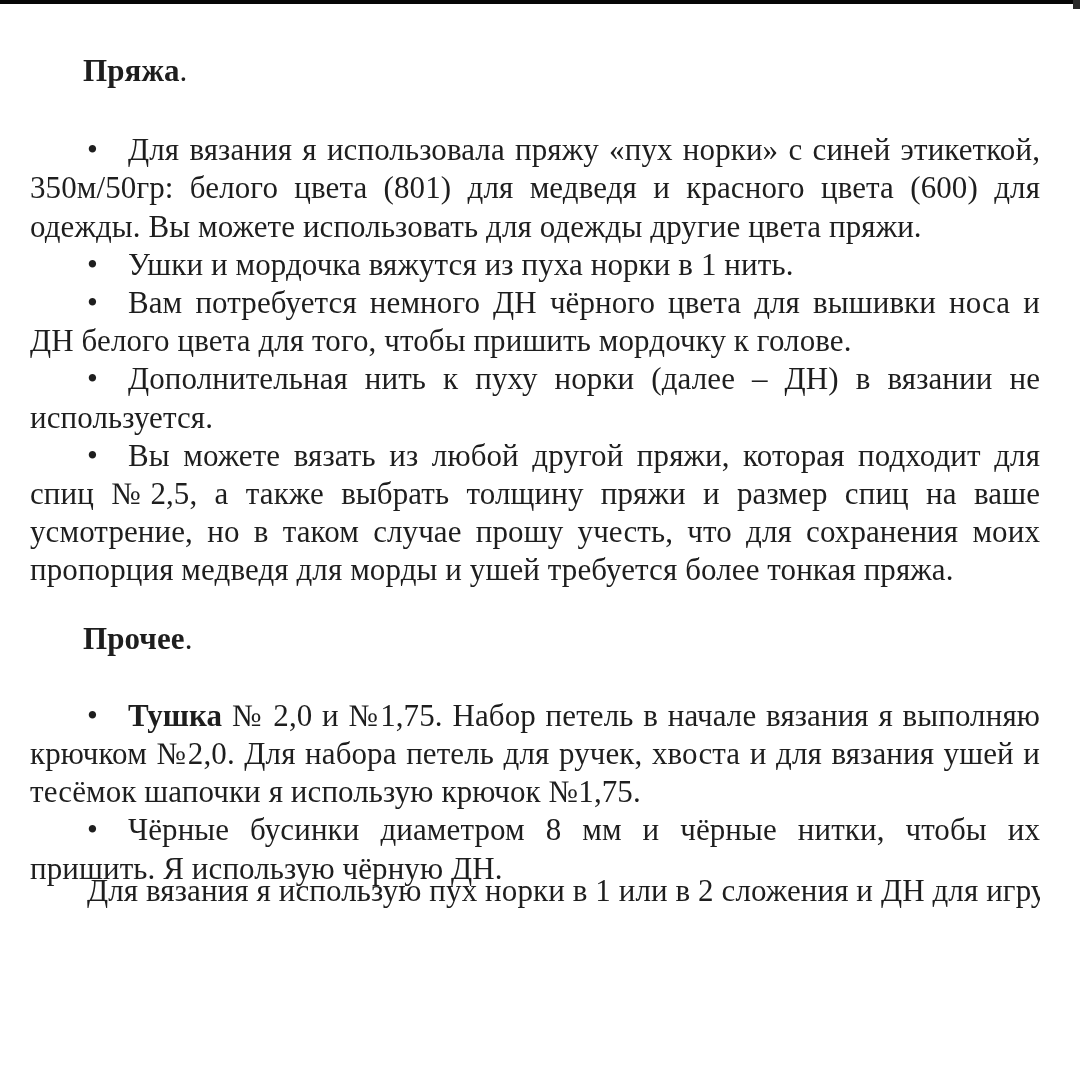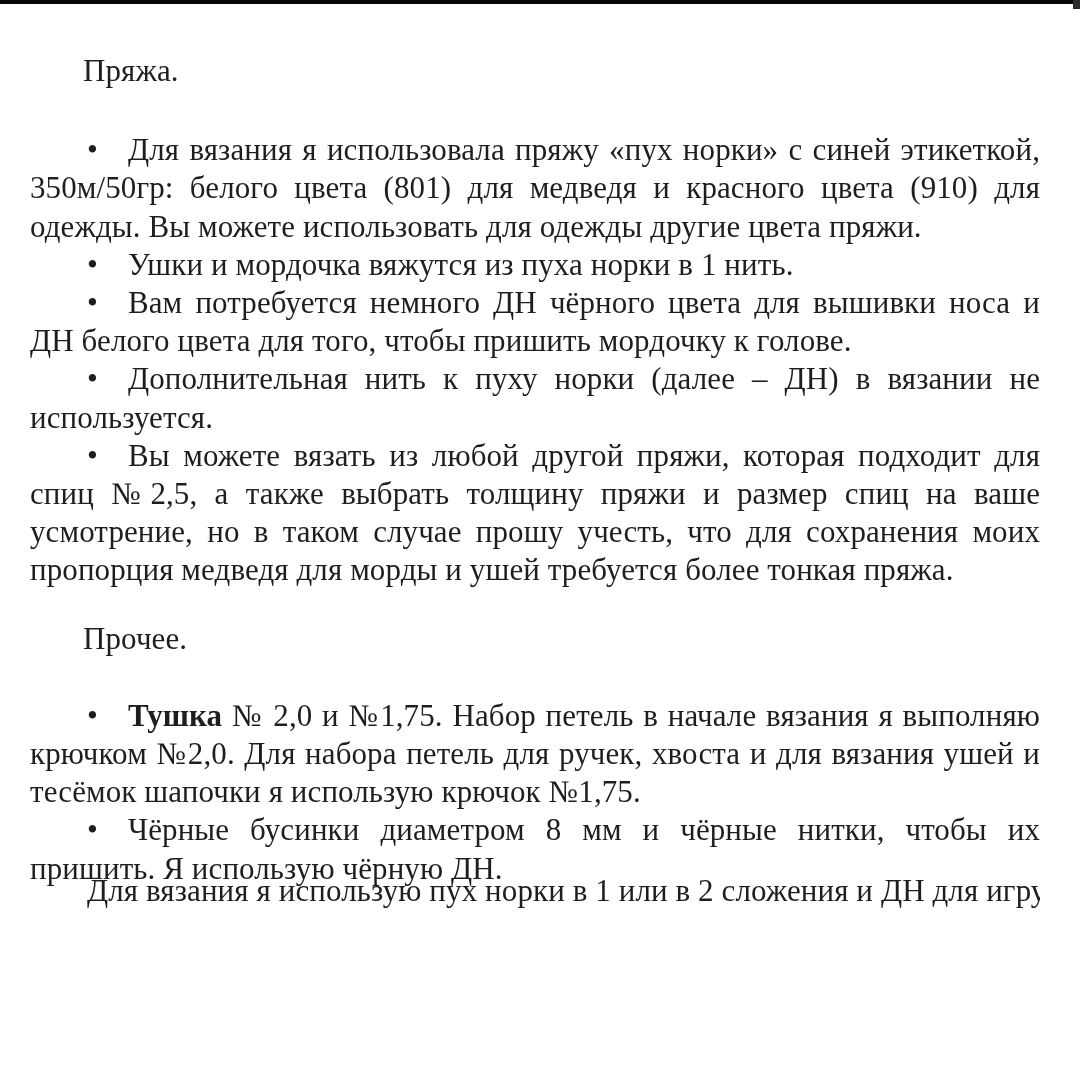--- a/index.html
+++ b/index.html
@@ -40,21 +40,21 @@
     font-size: 31px;
     line-height: 38.2px;
     text-align: justify;
     letter-spacing: 0.1px;
   }
   p { margin: 0; }
   .heading {
     text-indent: 53px;
     text-align: left;
   }
-  .heading b { font-weight: normal; }
+  .heading b { font-weight: bold; }
   .para {
     text-indent: 57px;
   }
   .bullet-gap {
     display: inline-block;
     width: 30px;
   }
   #h-yarn   { margin-top: 48px; }
   #p1       { margin-top: 41px; }
   #h-other  { margin-top: 30px; }
@@ -70,21 +70,21 @@
 </head>
 <body>
 
 <div class="topbar"></div>
 <div class="topbar-notch"></div>
 
 <div class="doc">
 
   <p class="heading" id="h-yarn"><b>Пряжа</b><span>.</span></p>
 
-  <p class="para" id="p1"><span>•</span><span class="bullet-gap"></span><span>Для вязания я использовала пряжу «пух норки» с синей этикеткой, 350м/50гр: белого цвета (801) для медведя и красного цвета (910) для одежды. Вы можете использовать для одежды другие цвета пряжи.</span></p>
+  <p class="para" id="p1"><span>•</span><span class="bullet-gap"></span><span>Для вязания я использовала пряжу «пух норки» с синей этикеткой, 350м/50гр: белого цвета (801) для медведя и красного цвета (600) для одежды. Вы можете использовать для одежды другие цвета пряжи.</span></p>
 
 
   <p class="para"><span>•</span><span class="bullet-gap"></span><span>Ушки и мордочка вяжутся из пуха норки в 1 нить.</span></p>
 
   <p class="para"><span>•</span><span class="bullet-gap"></span><span>Вам потребуется немного ДН чёрного цвета для вышивки носа и ДН белого цвета для того, чтобы пришить мордочку к голове.</span></p>
 
   <p class="para"><span>•</span><span class="bullet-gap"></span><span>Дополнительная нить к пуху норки (далее – ДН) в вязании не используется.</span></p>
 
 
   <p class="para"><span>•</span><span class="bullet-gap"></span><span>Вы можете вязать из любой другой пряжи, которая подходит для спиц №2,5, а также выбрать толщину пряжи и размер спиц на ваше усмотрение, но в таком случае прошу учесть, что для сохранения моих пропорция медведя для морды и ушей требуется более тонкая пряжа.</span></p>

